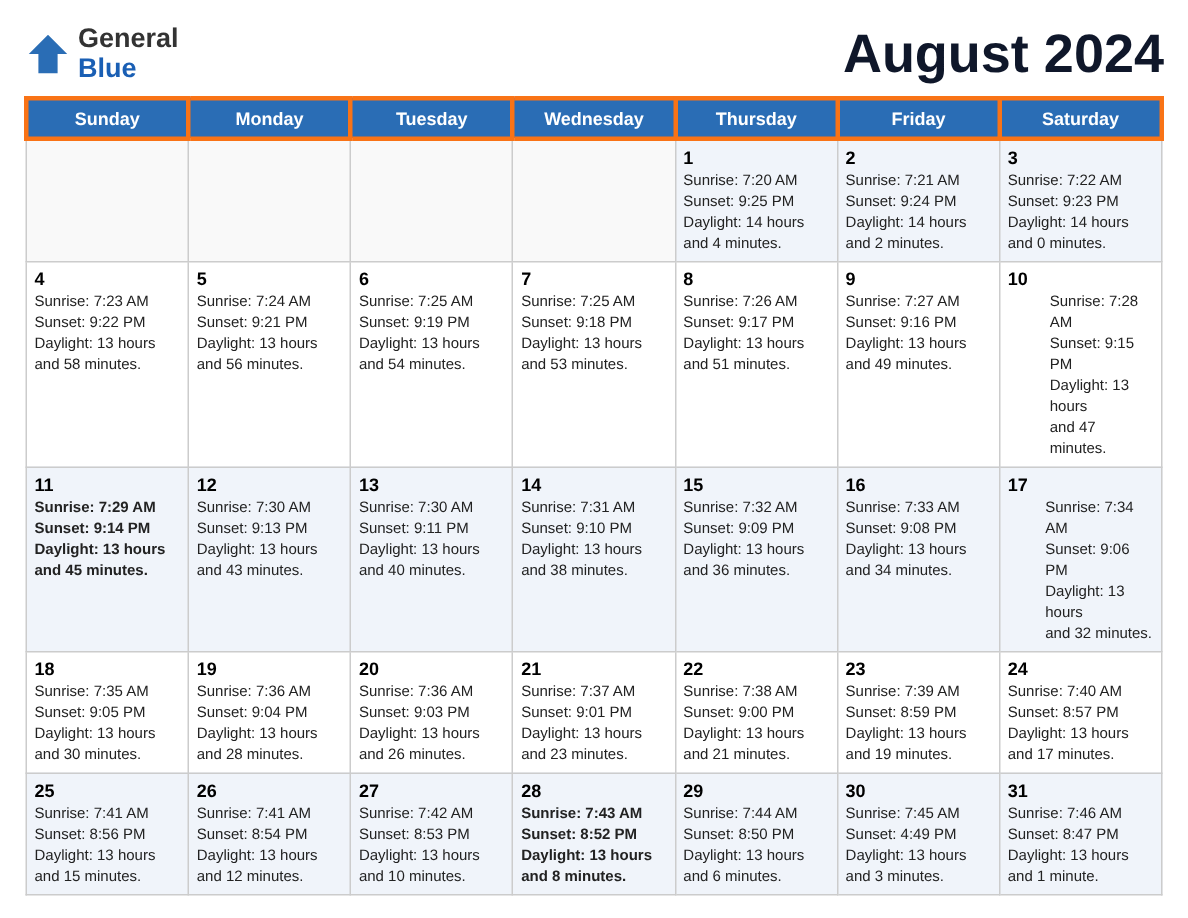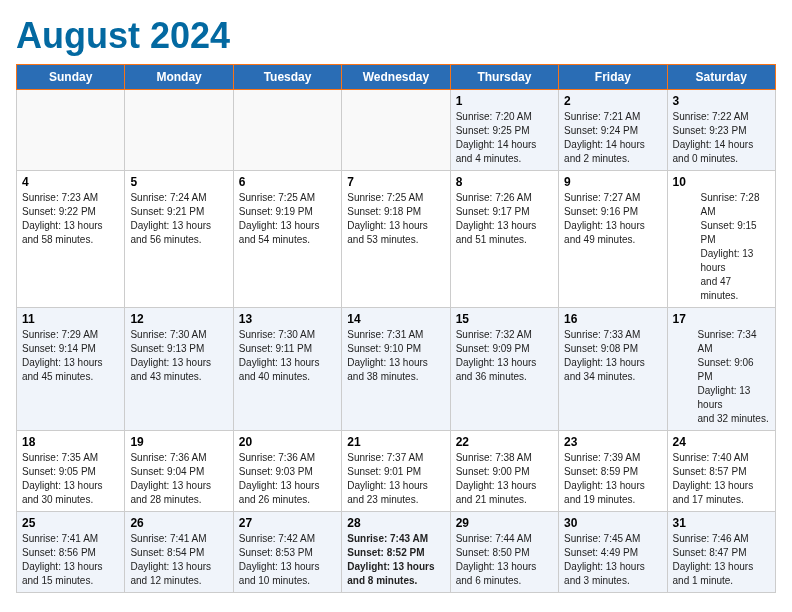--- a/index.html
+++ b/index.html
@@ -31,40 +31,40 @@
     .logo-icon {
       width: 32px;
       height: 32px;
     }
     .title-block {
       text-align: right;
     }
     .month-year {
       font-size: 36px;
       font-weight: bold;
-      color: #0369a1;
+      color: #0f172a;
       line-height: 1.1;
     }
     .location {
       font-size: 15px;
       color: #333;
     }
     table {
       width: 100%;
       border-collapse: collapse;
       font-size: 11px;
     }
     thead tr th {
       background-color: #2a6db5;
       color: #fff;
       text-align: center;
       padding: 5px 4px;
       font-size: 12px;
       font-weight: bold;
-      border: 1px solid #f97316;
+      border: 3px solid #f97316;
     }
     tbody tr td {
       border: 1px solid #ccc;
       vertical-align: top;
       padding: 4px 5px;
       width: calc(100% / 7);
       height: 80px;
     }
     tbody tr:nth-child(odd) td {
       background-color: #f0f4fa;
@@ -84,20 +84,29 @@
       line-height: 1.4;
     }
     .empty-cell {
       background-color: #f9f9f9 !important;
     }
   </style>
 </head>
 <body>
 
 <div class="header">
+  <div class="logo">
+    <svg class="logo-icon" viewBox="0 0 40 40">
+      <polygon points="20,4 36,20 28,20 28,36 12,36 12,20 4,20" fill="#2a6db5"></polygon>
+    </svg>
+    <div class="logo-text">
+      <div class="logo-general">General</div>
+      <div class="logo-blue">Blue</div>
+    </div>
+  </div>
   <div class="title-block">
     <div class="month-year">August 2024</div>
   </div>
 </div>
 
 <table>
   <thead>
     <tr id="days-header-row">
         <th>Sunday</th>
         <th>Monday</th>
@@ -183,21 +192,21 @@
           <span class="day-num">10</span>
           <div class="day-info" style="white-space: pre-line; margin-left: 28px;">Sunrise: 7:28 AM
 Sunset: 9:15 PM
 Daylight: 13 hours
 and 47 minutes.</div>
         </td>
       </tr>
       <tr>
         <td>
           <span class="day-num">11</span>
-          <div class="day-info" style="white-space: pre-line;">Sunrise: 7:29 AM
+          <div class="day-info" style="white-space: pre-line; font-weight: bold;">Sunrise: 7:29 AM
 Sunset: 9:14 PM
 Daylight: 13 hours
 and 45 minutes.</div>
         </td>
         <td>
           <span class="day-num">12</span>
           <div class="day-info" style="white-space: pre-line;">Sunrise: 7:30 AM
 Sunset: 9:13 PM
 Daylight: 13 hours
 and 43 minutes.</div>

